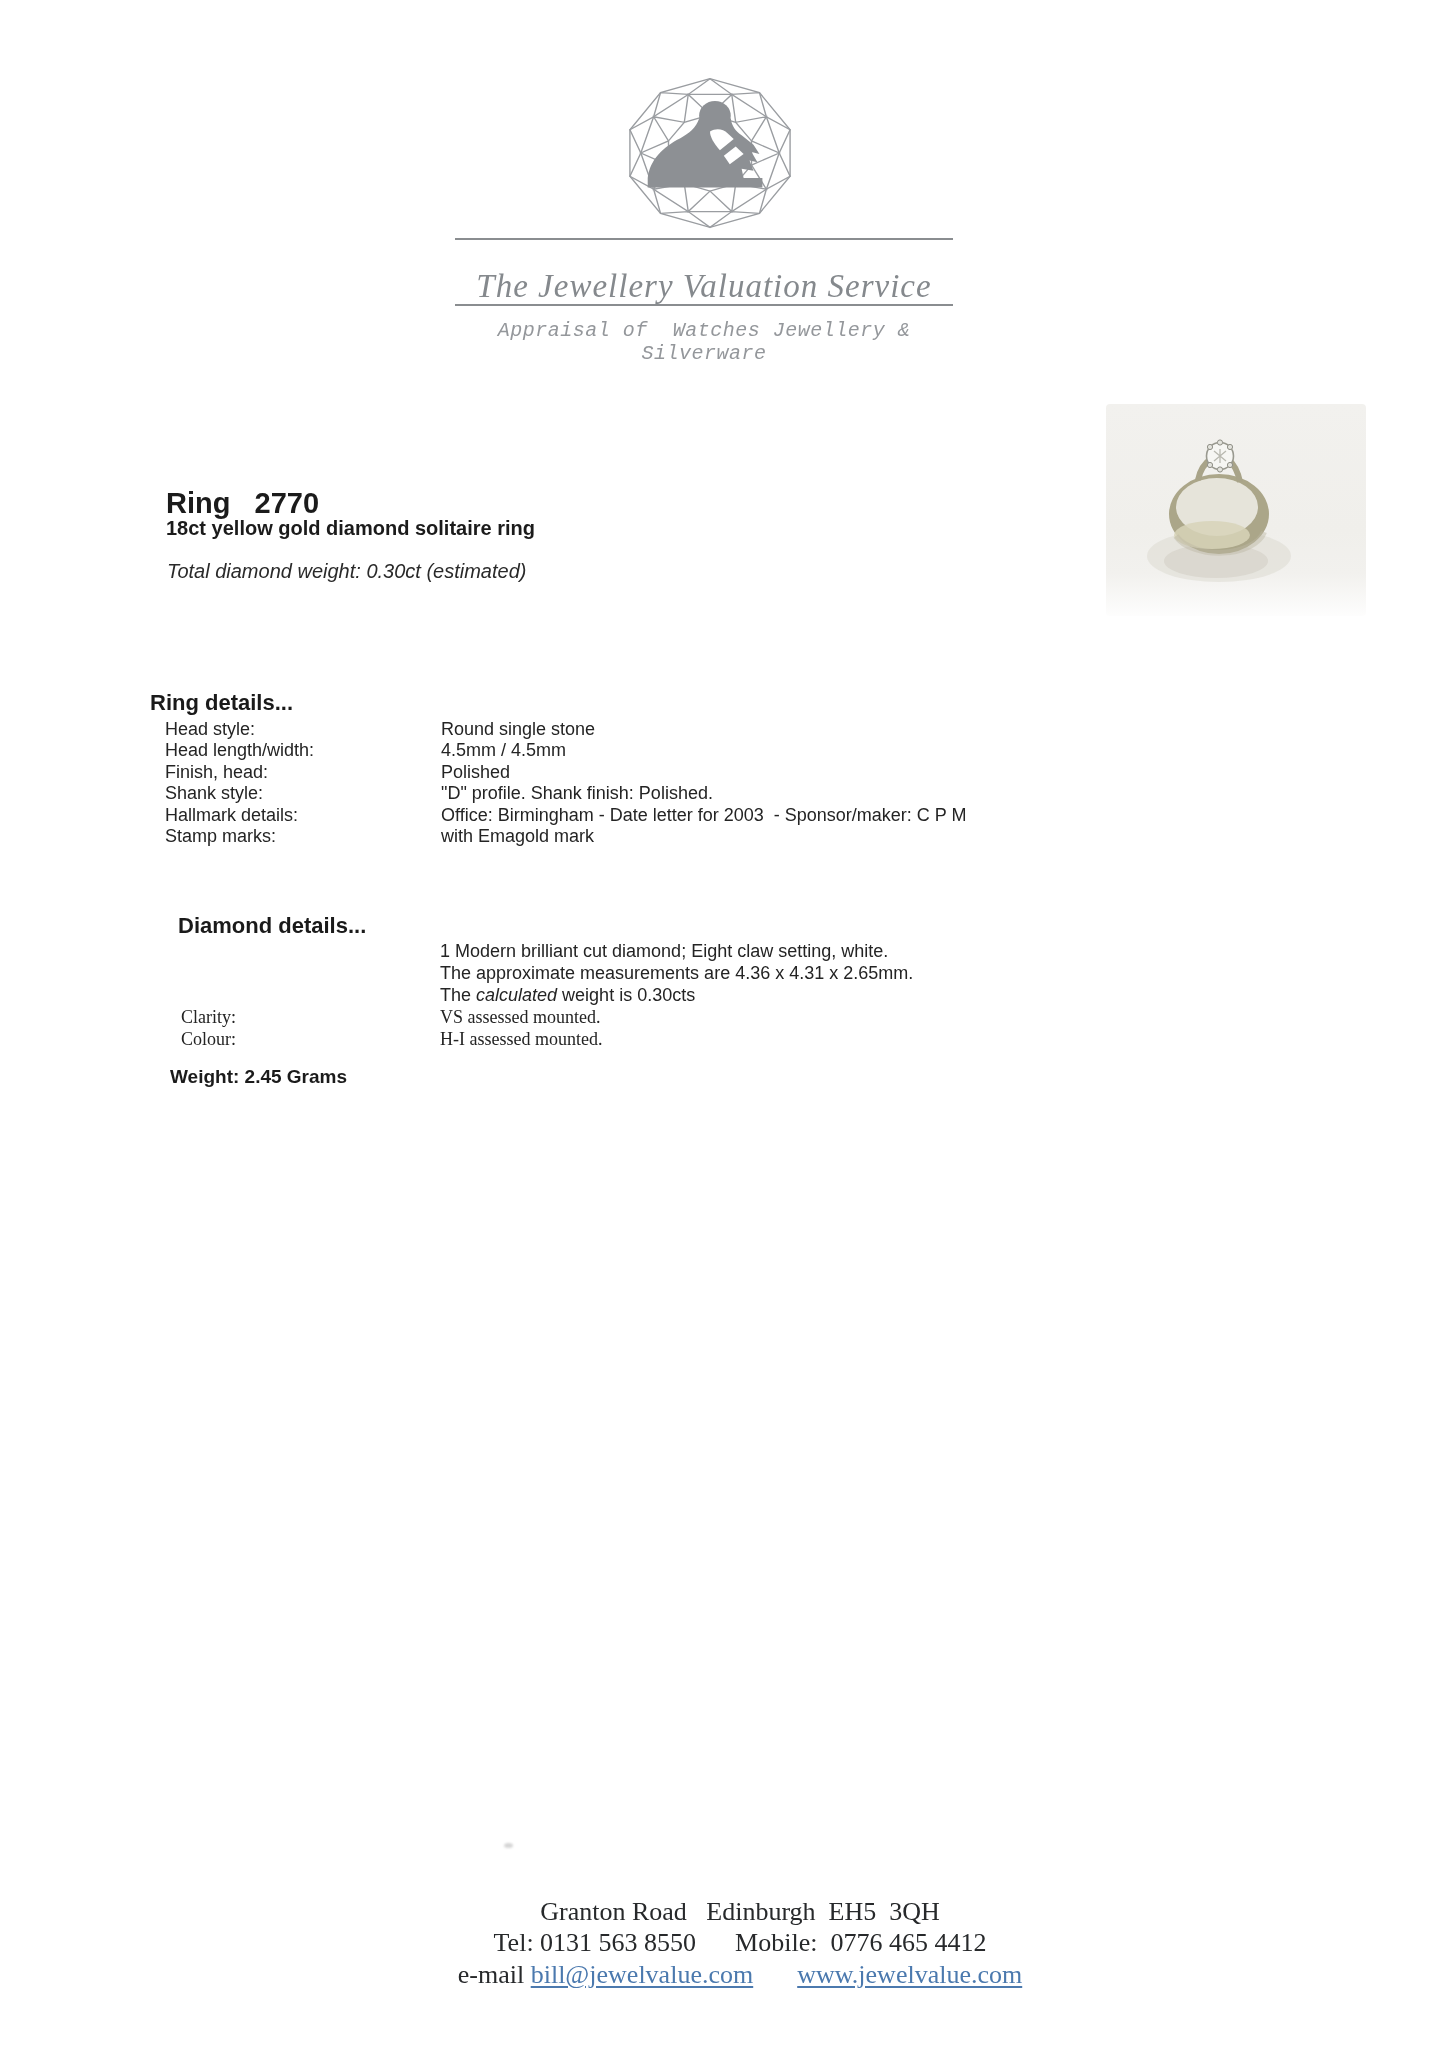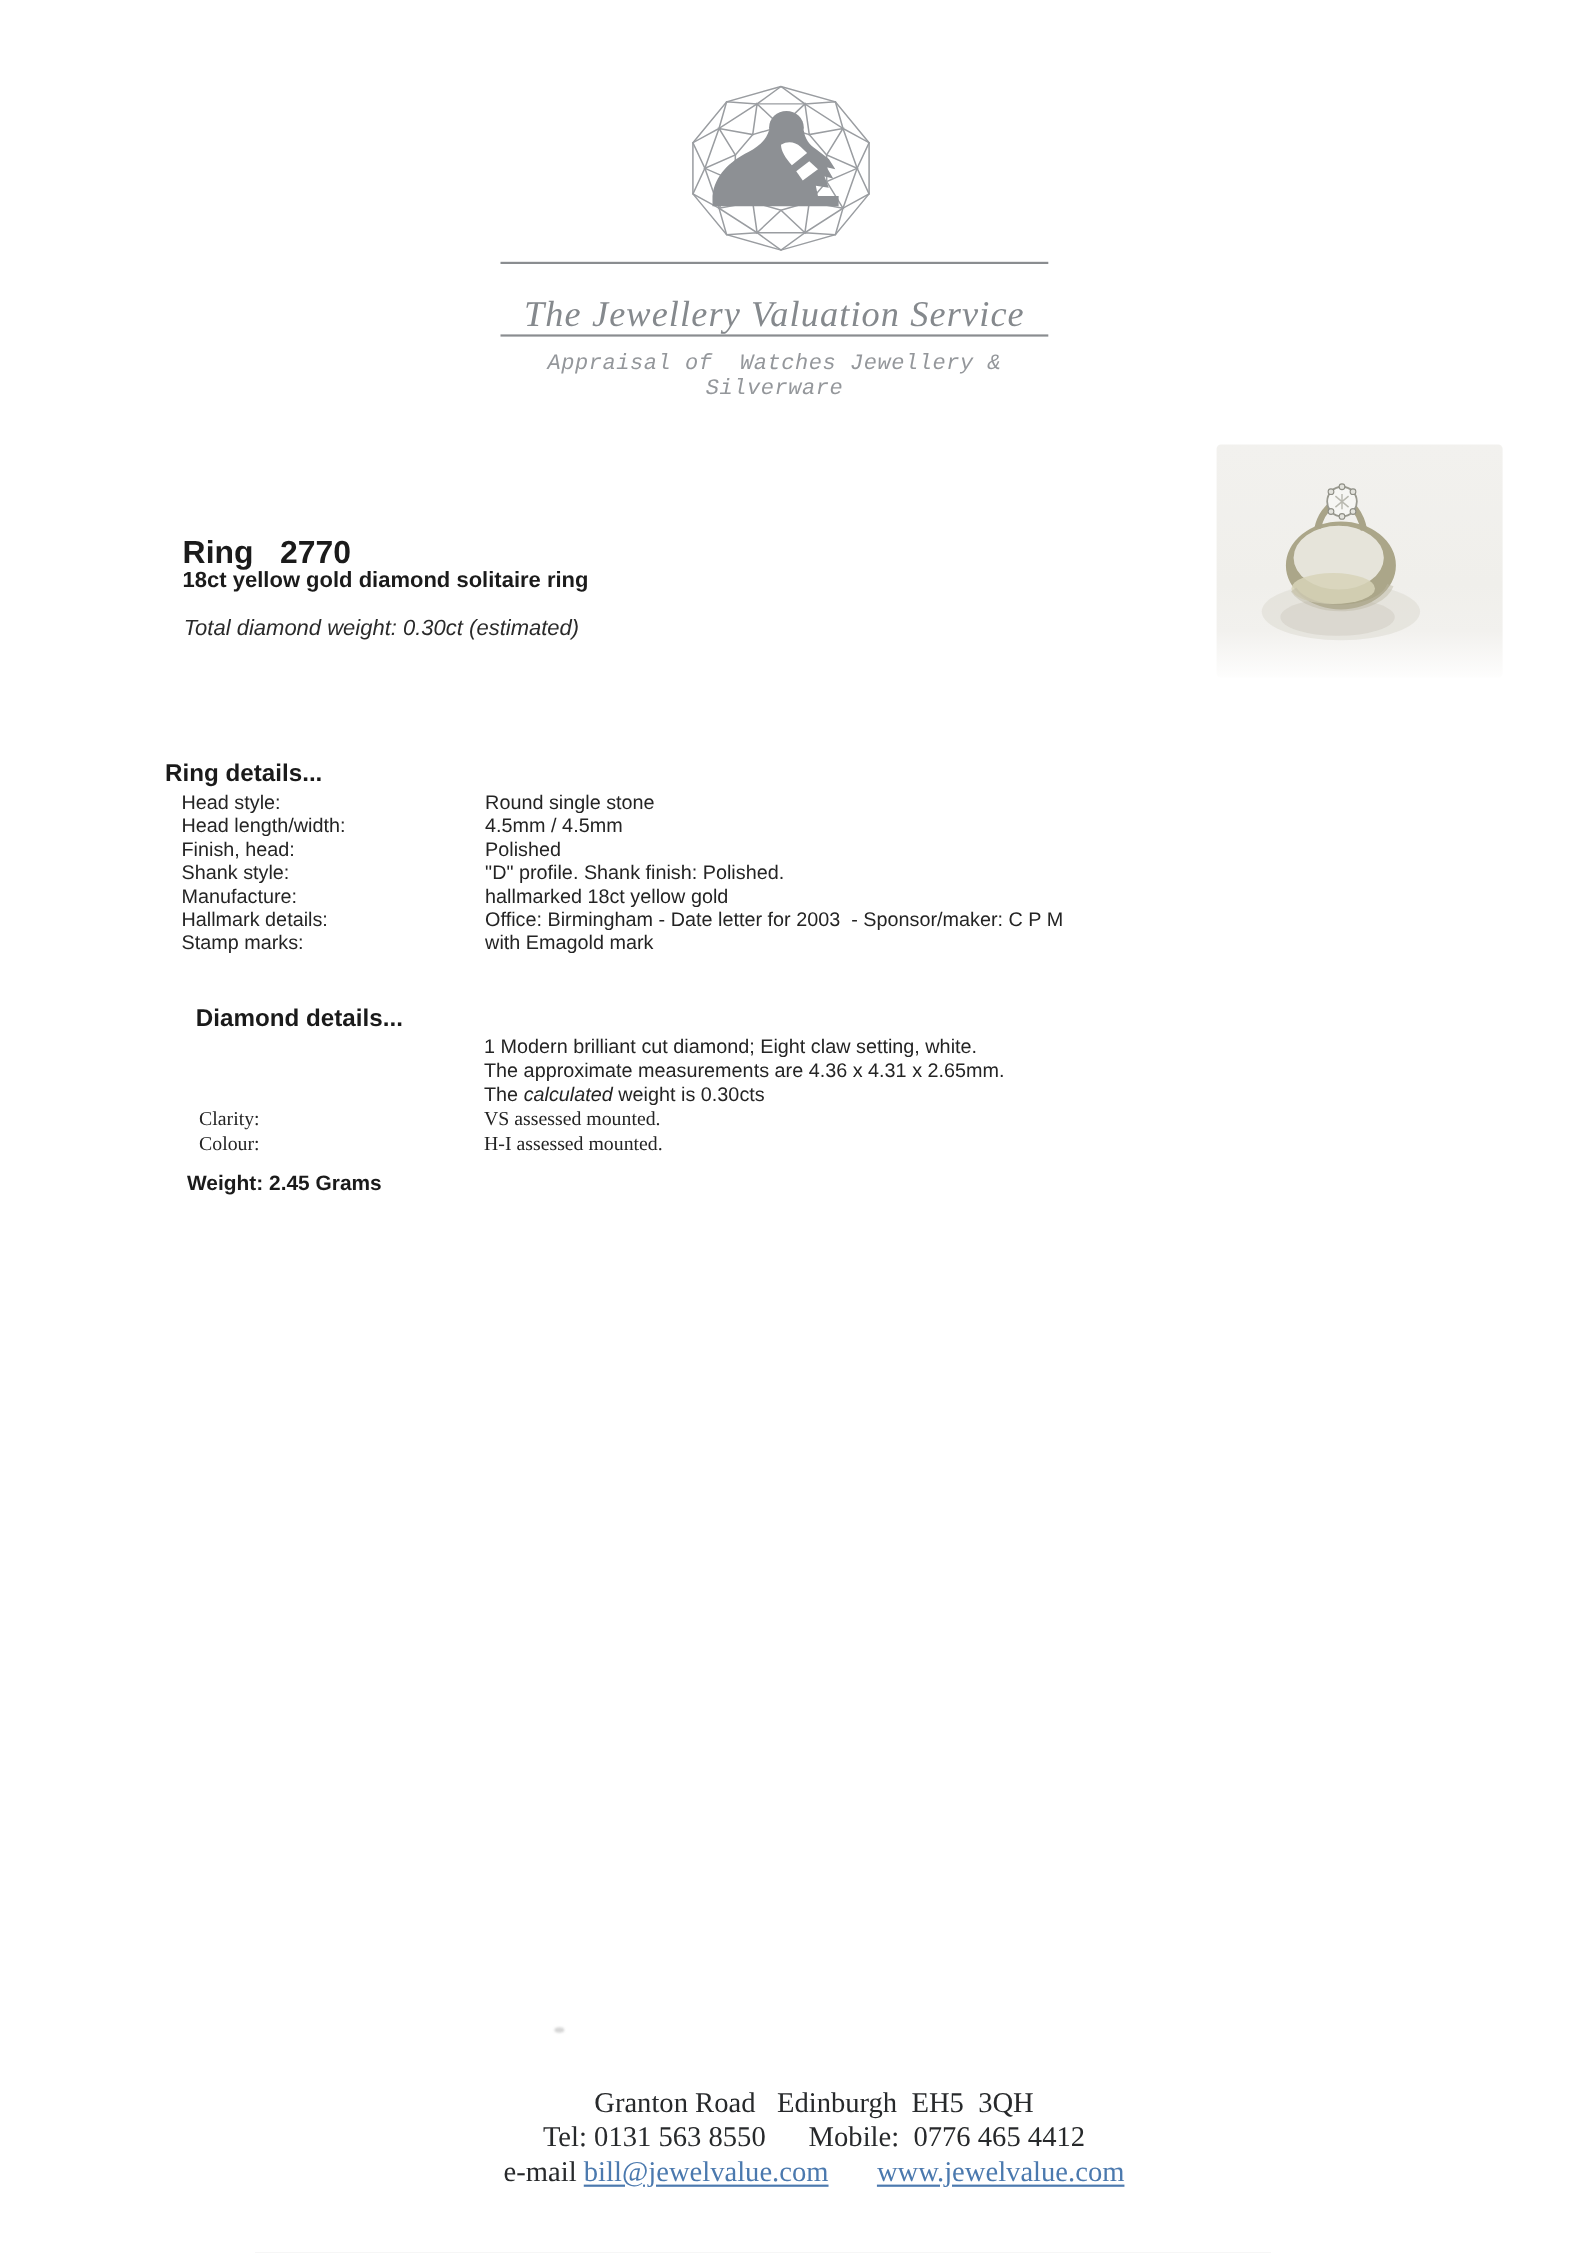--- a/index.html
+++ b/index.html
@@ -136,23 +136,20 @@
     <div class="drow">
       <span class="lbl" data-bind="ring_details.rows.1.label">Head length/width:</span><span class="val" data-bind="ring_details.rows.1.value">4.5mm / 4.5mm</span>
     </div>
     <div class="drow">
       <span class="lbl" data-bind="ring_details.rows.2.label">Finish, head:</span><span class="val" data-bind="ring_details.rows.2.value">Polished</span>
     </div>
     <div class="drow">
       <span class="lbl" data-bind="ring_details.rows.4.label">Shank style:</span><span class="val" data-bind="ring_details.rows.4.value">"D" profile. Shank finish: Polished.</span>
     </div>
     <div class="drow">
-      <span class="lbl" data-bind="ring_details.rows.5.label">Manufacture:</span><span class="val" data-bind="ring_details.rows.5.value">hallmarked 18ct yellow gold</span>
-    </div>
-    <div class="drow">
       <span class="lbl" data-bind="ring_details.rows.6.label">Hallmark details:</span><span class="val" data-bind="ring_details.rows.6.value">Office: Birmingham - Date letter for 2003  - Sponsor/maker: C P M</span>
     </div>
     <div class="drow">
       <span class="lbl" data-bind="ring_details.rows.7.label">Stamp marks:</span><span class="val" data-bind="ring_details.rows.7.value">with Emagold mark</span>
     </div>
   </div>
 
   <div class="sec-heading diamond" data-bind="diamond_details.heading">Diamond details...</div>
   <div class="dia-desc">
     <div data-bind="diamond_details.description_lines.0">1 Modern brilliant cut diamond; Eight claw setting, white.</div>

